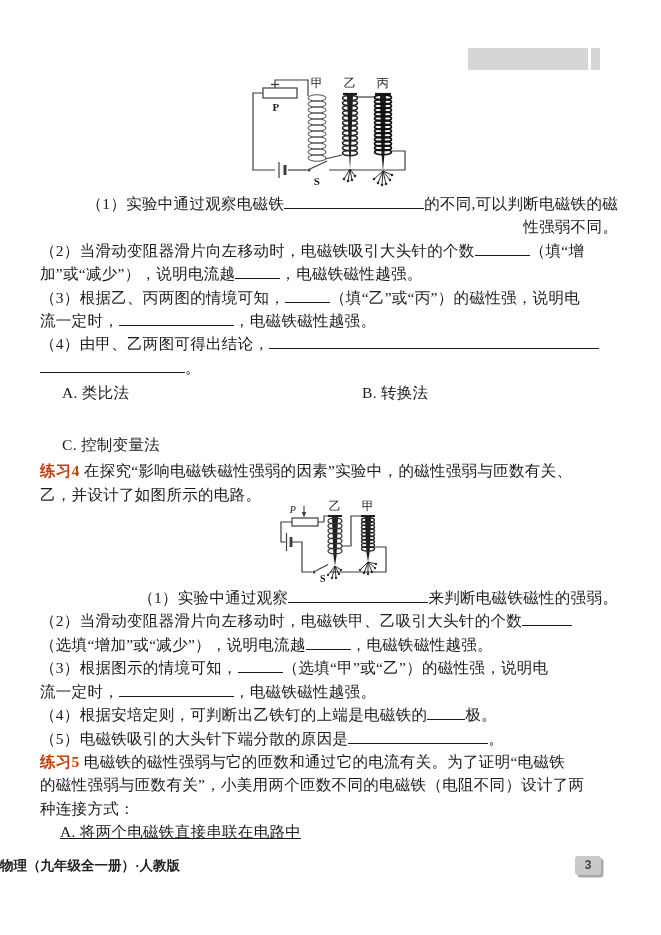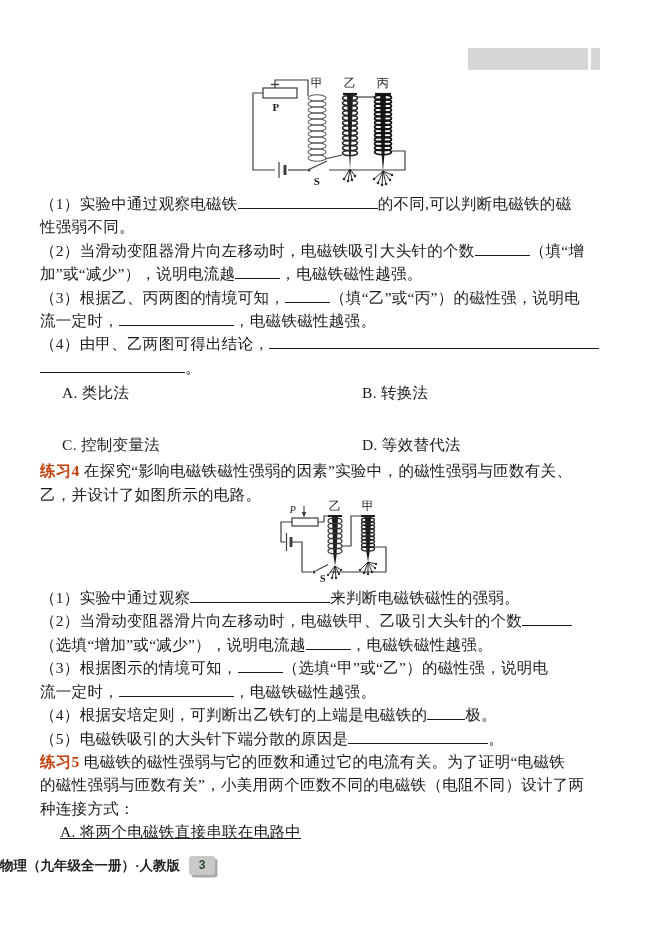--- a/index.html
+++ b/index.html
@@ -10,36 +10,36 @@
   }
   .gray-bar { position:absolute; background:#d6d6d6; }
   .gray-bar.big   { left:468px; top:48px; width:120px; height:22px; }
   .gray-bar.small { left:591px; top:48px; width:9px;  height:22px; }
 
   #content {
     position:absolute; left:40px; top:72px; width:578px;
     font-size:15.5px; line-height:23.4px; letter-spacing:0.3px;
   }
   #content p { margin:0; }
-  .mt4 { margin-top:4px; }
+  .mt4 { margin-top:4px;text-align:right; }
   .mt3 { margin-top:3px; }
   .blank {
     display:inline-block; border-bottom:1.2px solid #1b1b1b;
     height:0.9em; vertical-align:baseline;
   }
   .exlabel { color:#c2410c; font-weight:bold; }
   .fig1 { margin:0 0 0 205px; height:120px; }
   .fig2 { margin:-6px 0 0 238px; height:86px; }
   .fig1 svg,.fig2 svg { display:block; }
   .options { display:grid; grid-template-columns:276px 1fr; line-height:28px; padding-left:22px;gap:24px; }
   .indent { padding-left:20px;text-decoration:underline; }
 
   .footer {
     position:absolute; left:0; top:856px; width:661px; box-sizing:border-box;
-    display:flex; justify-content:flex-start; align-items:center; gap:9px;
+    display:flex; justify-content:space-between; align-items:center; gap:9px;
     padding-right:60px; font-weight:bold; font-size:13.5px; color:#222;
   }
   .page-badge {
     width:26px; height:19px; background:#c9c9c9; border-radius:3px;
     box-shadow:2.5px 2.5px 0 #a9a9a9; color:#2e4d2e;
     font-size:12px; line-height:19px; text-align:center; font-weight:bold;
     font-family:"Liberation Sans","DejaVu Sans",sans-serif;
   }
   svg text { font-family:"Liberation Serif","DejaVu Serif",serif; }
 </style>
@@ -165,21 +165,20 @@
 
     <p class="mt4"><span>（1）实验中通过观察电磁铁</span><span class="blank" style="width: 140px;"></span><span>的不同,可以判断电磁铁的磁</span><br><span>性强弱不同。</span></p>
     <p><span>（2）当滑动变阻器滑片向左移动时，电磁铁吸引大头针的个数</span><span class="blank" style="width: 55px;"></span><span>（填“增</span><br><span>加”或“减少”），说明电流越</span><span class="blank" style="width: 45px;"></span><span>，电磁铁磁性越强。</span></p>
     <p><span>（3）根据乙、丙两图的情境可知，</span><span class="blank" style="width: 45px;"></span><span>（填“乙”或“丙”）的磁性强，说明电</span><br><span>流一定时，</span><span class="blank" style="width: 115px;"></span><span>，电磁铁磁性越强。</span></p>
     <p><span>（4）由甲、乙两图可得出结论，</span><span class="blank" style="width: 330px;"></span><br><span class="blank" style="width: 145px;"></span><span>。</span></p>
 
     <div class="options">
       <span>A. 类比法</span>
       <span>B. 转换法</span>
       <span>C. 控制变量法</span>
-      <span>D. 等效替代法</span>
     </div>
 
     <p><span class="exlabel">练习4</span><span> 在探究“影响电磁铁磁性强弱的因素”实验中，的磁性强弱与匝数有关、</span><br><span>乙，并设计了如图所示的电路。</span></p>
 
     <div class="fig2">
       <svg width="135" height="86" viewBox="0 0 135 86">
         <defs>
           <ellipse id="d2a" cx="57" cy="21" rx="7" ry="2.8"></ellipse>
           <ellipse id="d2b" cx="90" cy="20" rx="6.5" ry="2.3"></ellipse>
         </defs>

